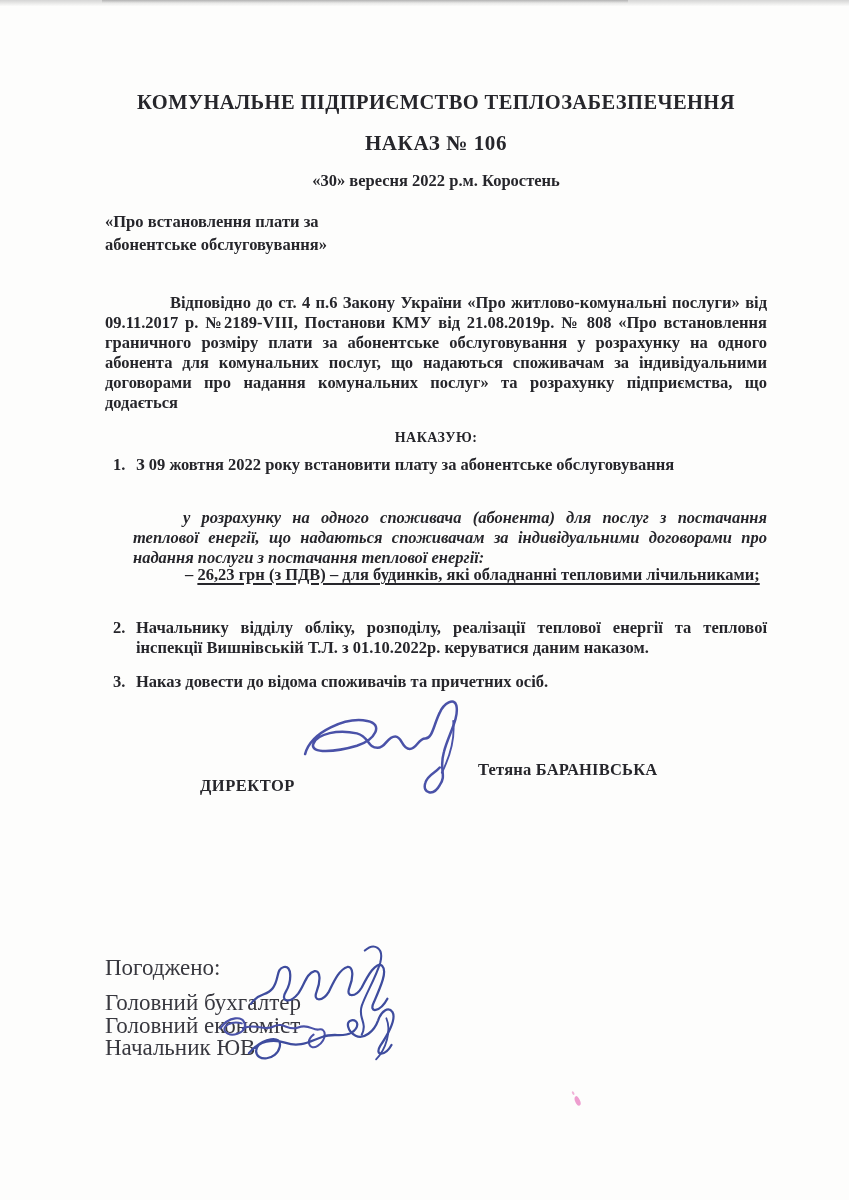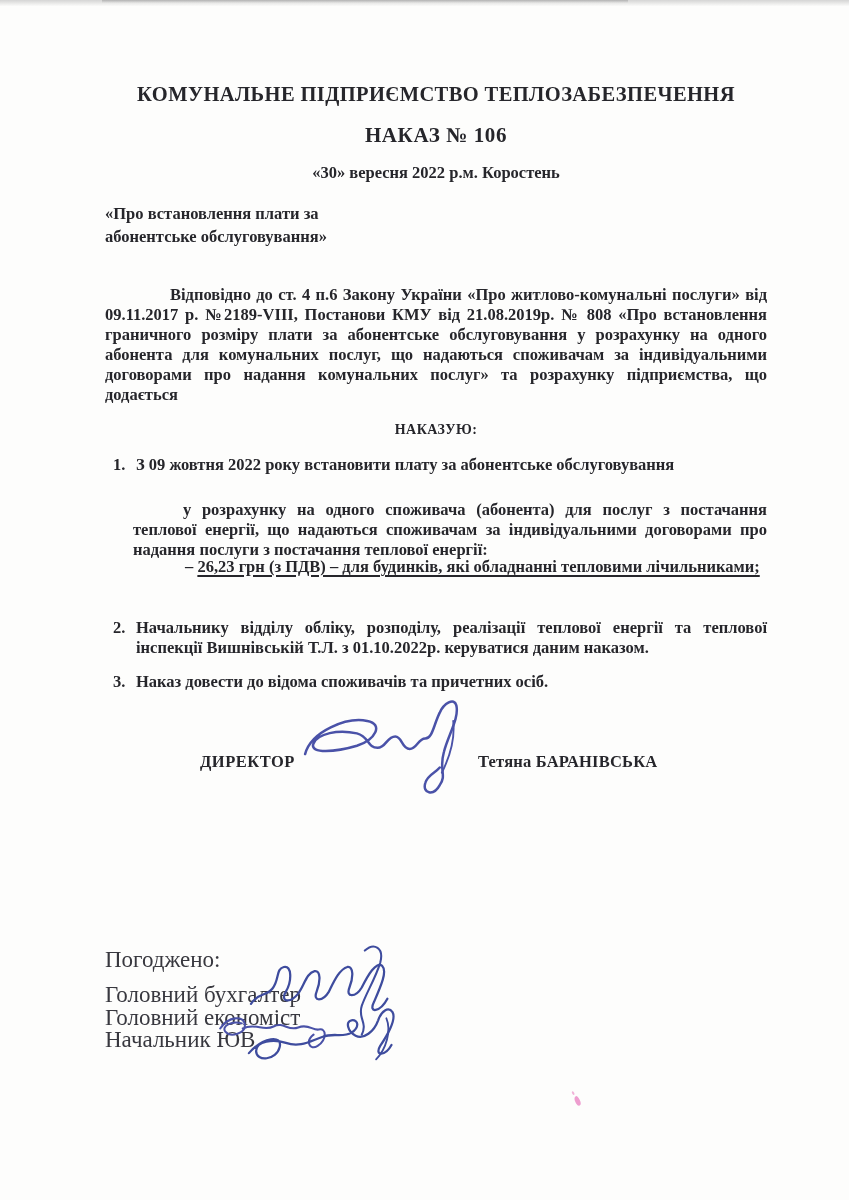--- a/index.html
+++ b/index.html
@@ -28,43 +28,43 @@
   
   .scan-edge-top{
     position:absolute;top:0;left:0;right:0;height:8px;
     background:
       linear-gradient(180deg, rgba(120,120,120,.30), rgba(255,255,255,0) 80%);
   }
   .scan-edge-top::after{
     content:"";position:absolute;top:0;left:12%;width:62%;height:3px;
     background:linear-gradient(180deg, rgba(90,90,90,.28), rgba(255,255,255,0));
   }
-  .col{position:absolute;left:105px;width:662px;}
+  .col{position:absolute;left:105px;width:662px;margin-top:8px;}
   .center{text-align:center;}
   .org-title{top:82px;font-size:20.5px;letter-spacing:.4px;line-height:24px;}
   .order-title{top:125px;font-size:21px;letter-spacing:.6px;}
   .date-row{top:163px;display:flex;justify-content:center;}
   .subject{top:202px;line-height:23px;white-space:pre-line;}
   .preamble{top:285px;text-align:justify;text-indent:65px;}
   .resolve-heading{top:420px;font-size:14px;letter-spacing:.5px;}
   .num-item{position:absolute;left:105px;width:662px;}
   .num-item .num{position:absolute;left:8px;top:0;}
   .num-item .body{margin-left:31px;}
   .justify{text-align:justify;}
   .item-1{top:455px;}
-  .item-detail{top:500px;left:133px;width:634px;text-align:justify;text-indent:50px;}
+  .item-detail{top:500px;left:133px;width:634px;text-align:justify;text-indent:50px;font-style:italic;}
   .tariff-line{top:557px;text-align:justify;text-indent:80px;}
   .tariff-line u{
     text-decoration-thickness:1.6px;
     text-underline-offset:3px;
   }
   .item-2{top:618px;}
   .item-3{top:672px;}
   .director-row{top:752px;}
-  .director-label{position:absolute;left:95px;top:0;letter-spacing:.5px;}
+  .director-label{position:absolute;left:95px;top:16px;letter-spacing:.5px;}
   .director-name{position:absolute;left:373px;top:0;letter-spacing:.2px;}
   .sig{position:absolute;pointer-events:none;}
   .sig-director{left:300px;top:694px;width:178px;height:116px;}
   .sig-cluster{left:212px;top:940px;width:200px;height:136px;}
   .approval{font-weight:400;color:var(--ink-soft);font-size:23px;}
   .approval-label{top:950px;}
   .approval-roles{top:984px;line-height:22.5px;}
   .pink-mark{
     position:absolute;left:575px;top:1096px;width:5px;height:10px;
     background:var(--pink-mark);opacity:.75;

